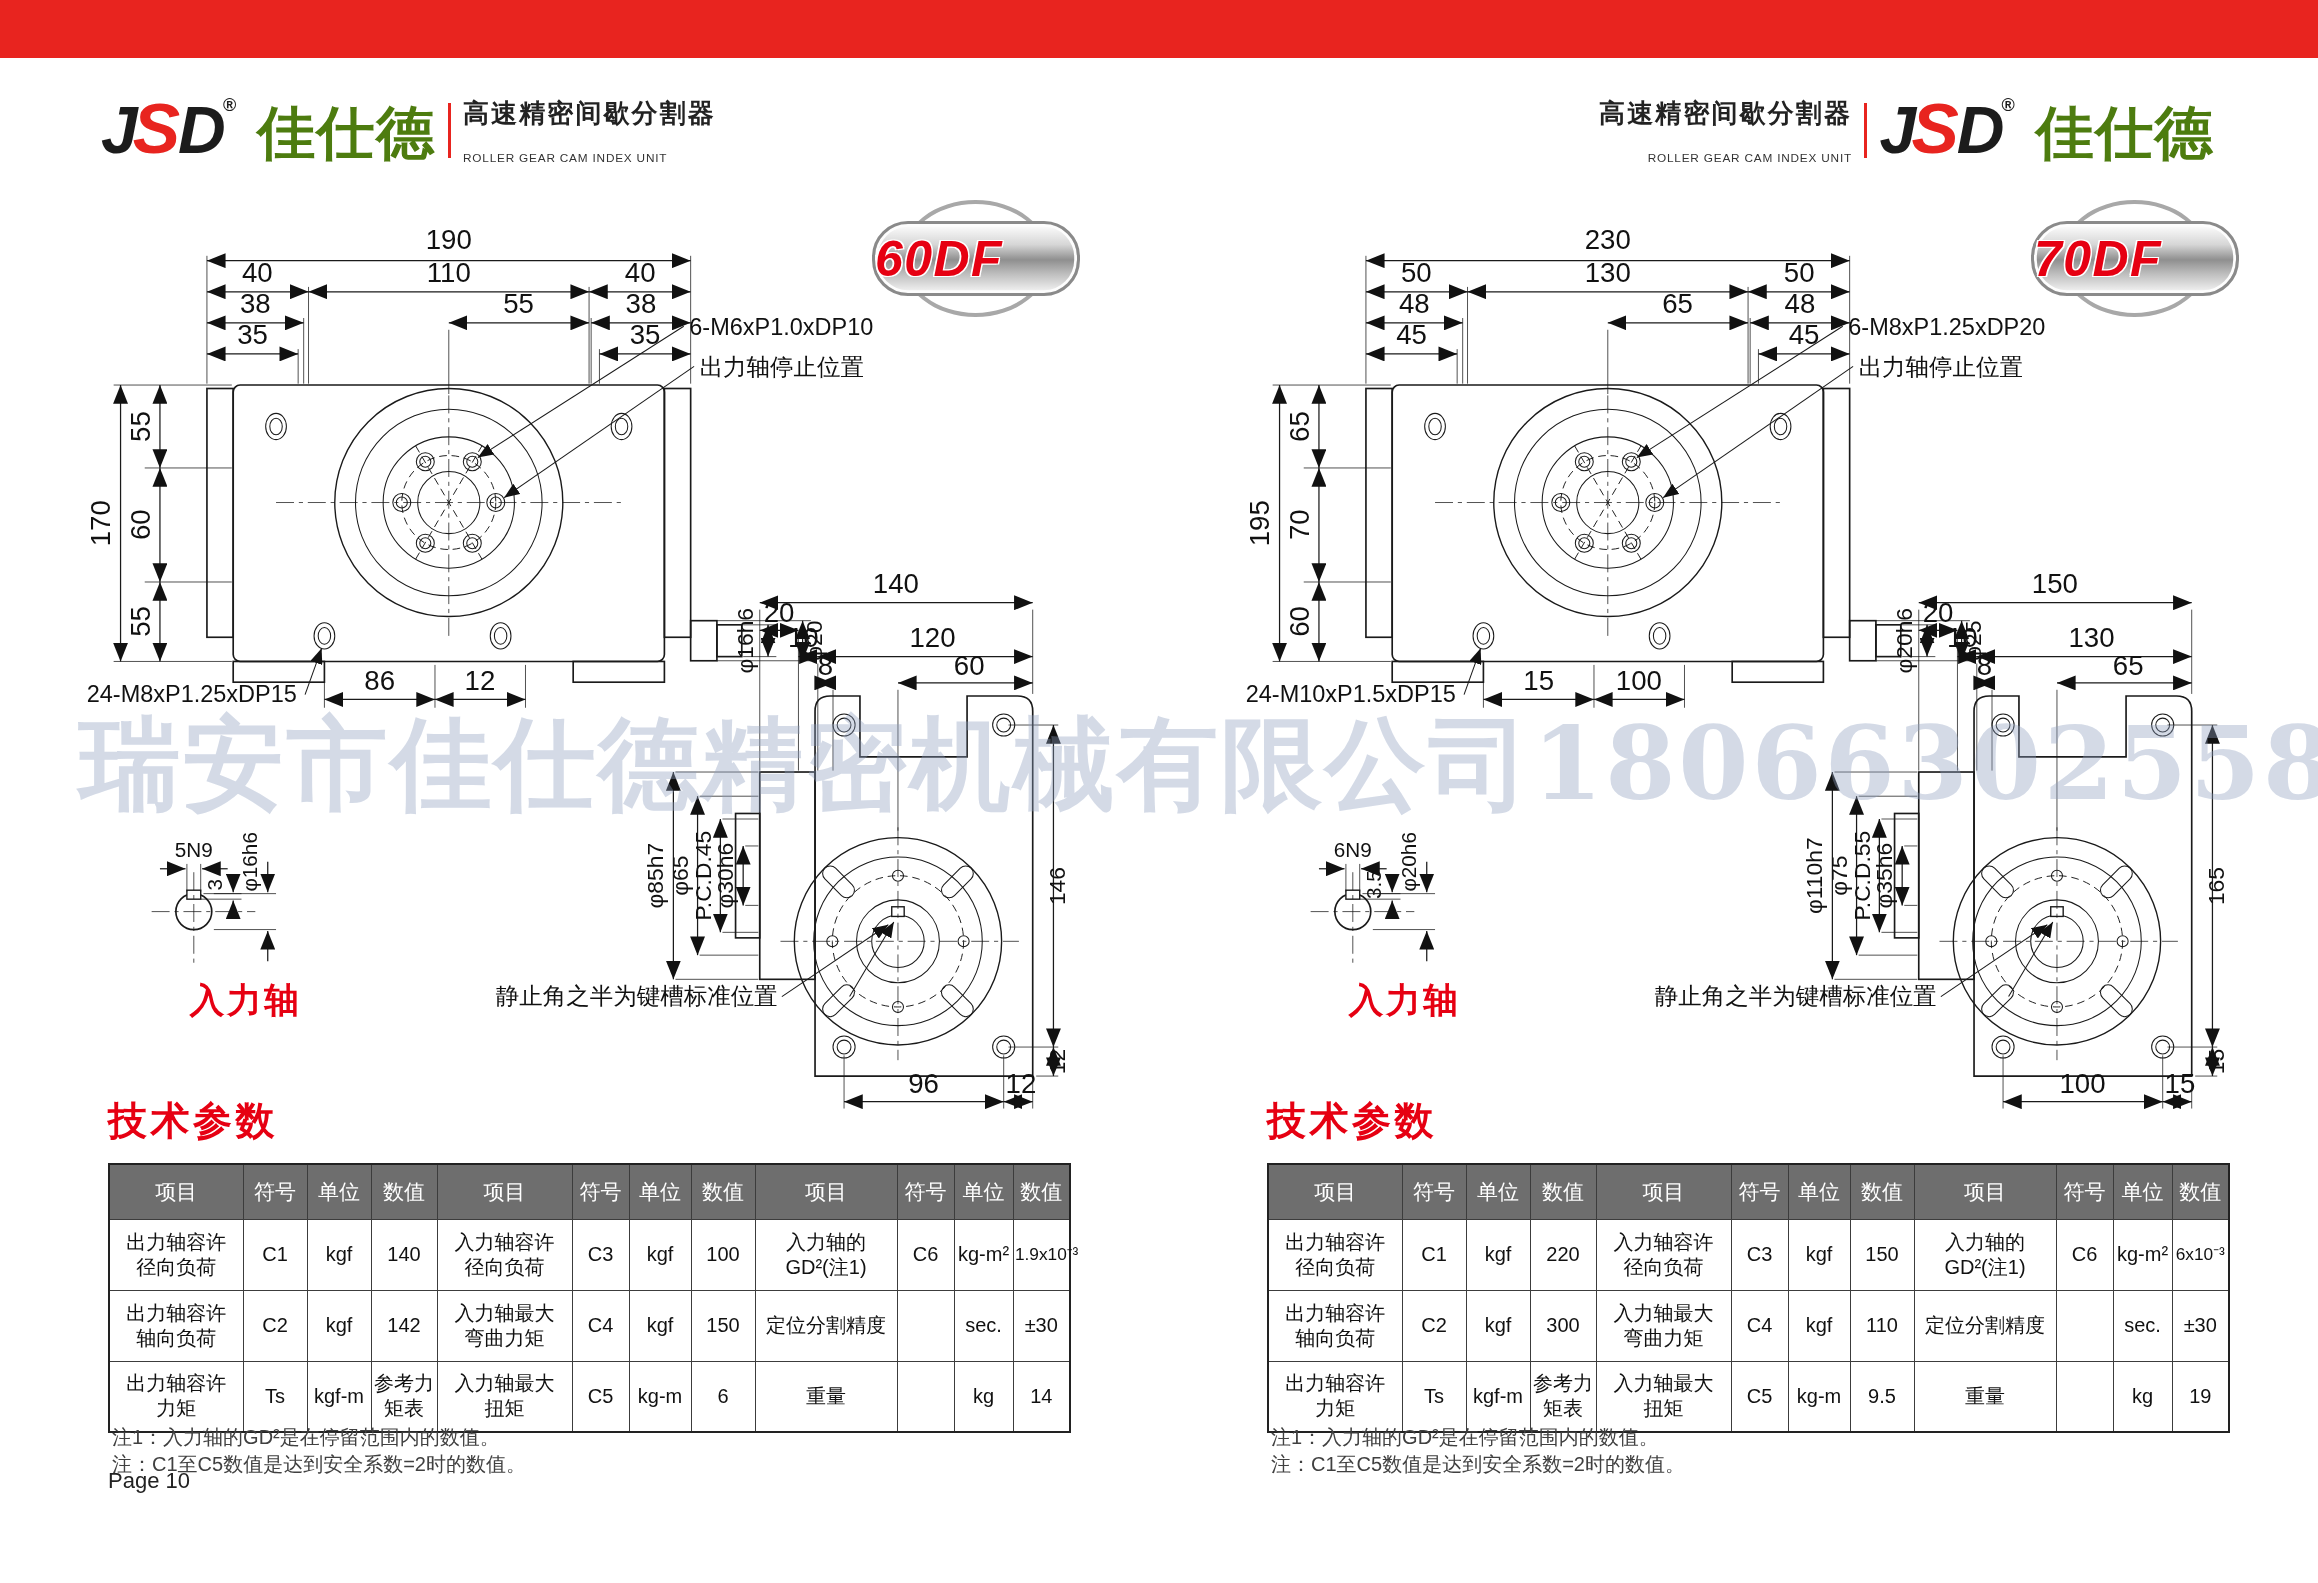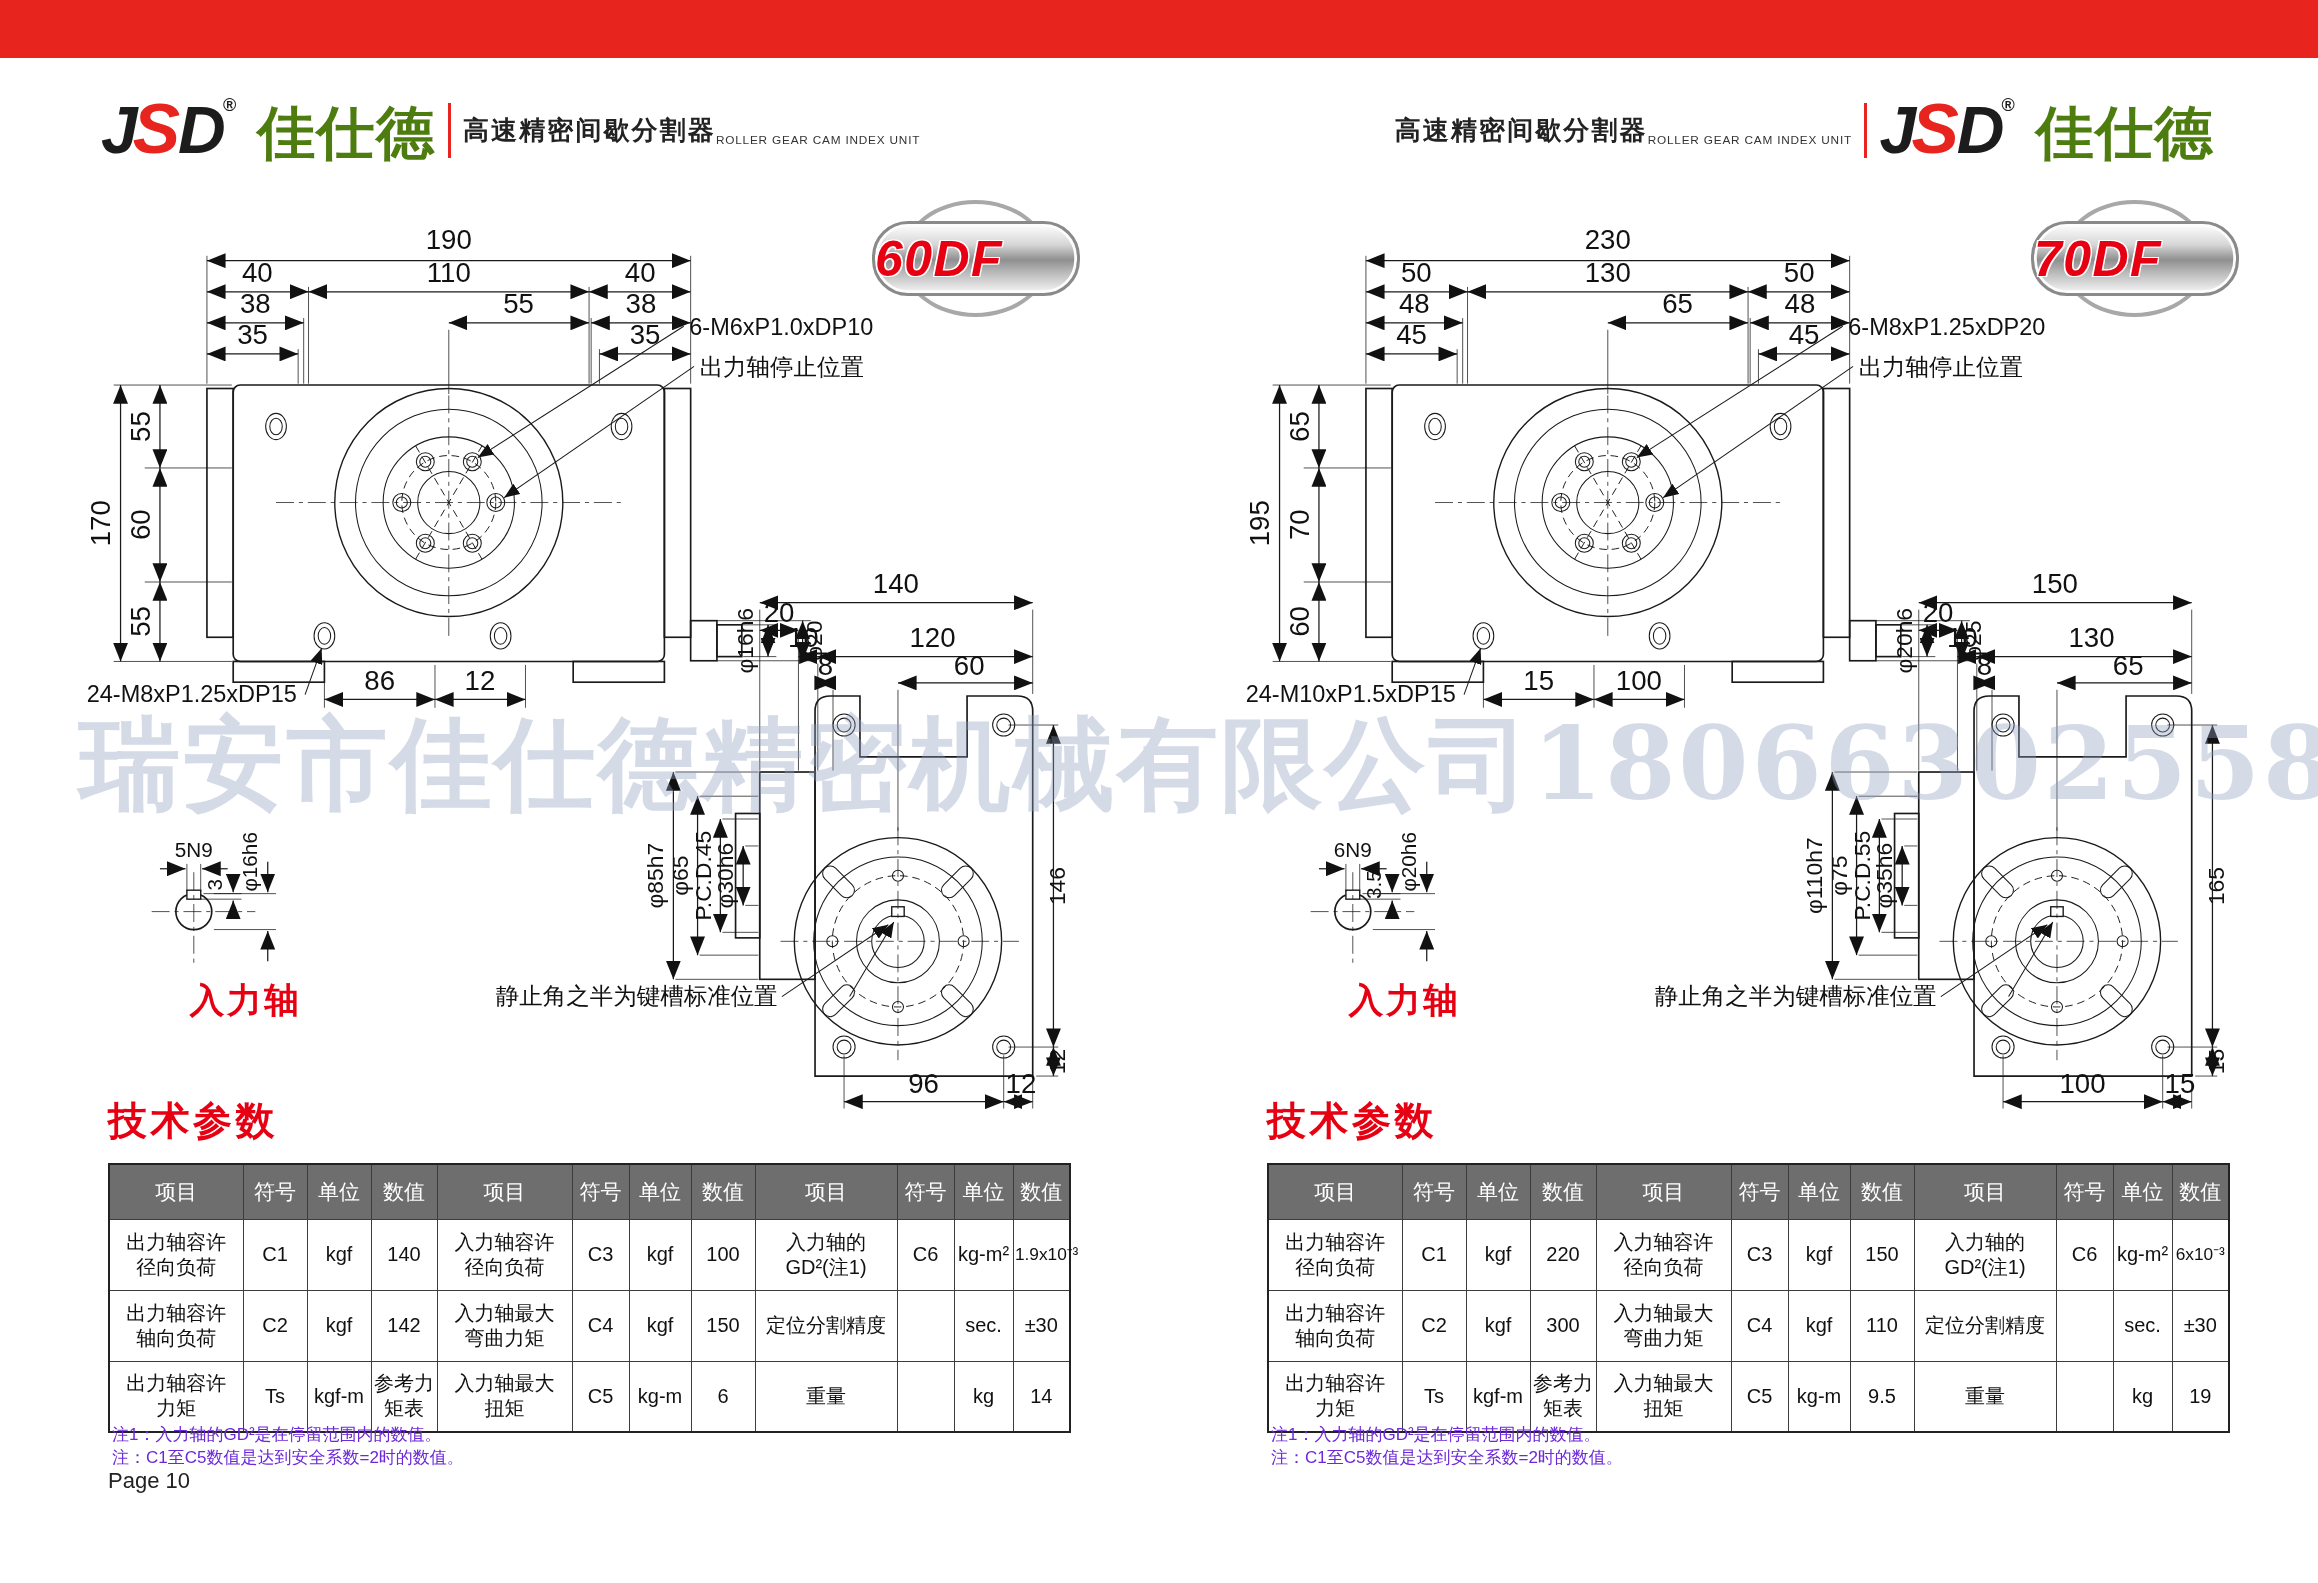--- a/index.html
+++ b/index.html
@@ -11,21 +11,21 @@
   
   .hdr{position:absolute;top:87px;display:flex;align-items:center;height:86px}
   .hdr.lft{left:101px}
   .hdr.rgt{right:104px}
   .brand{display:flex;align-items:baseline;white-space:nowrap}
   .bj,.bd{font-size:66px;font-weight:bold;font-style:italic;color:#1c1c1c;letter-spacing:-2.8px}
   .bs{font-size:71px;font-weight:900;font-style:italic;color:#e8241f;margin:0 -2.1px}
   .breg{font-size:18px;font-weight:bold;color:#1c1c1c;align-self:flex-start;margin-top:7px}
   .bcn{font-size:58px;font-weight:bold;color:#4d7c0f;margin-left:21px;letter-spacing:1.4px}
   .vdiv{width:2.8px;height:55px;background:#e8241f;margin:0 12.4px;flex:none}
-  .titles{display:flex;flex-direction:row;justify-content:flex-end}
+  .titles{display:flex;flex-direction:column;justify-content:flex-end}
   .titles.tr{text-align:right}
   .tcn{font-size:26px;font-weight:bold;color:#222;letter-spacing:2.1px;white-space:nowrap}
   .ten{font-size:11.8px;color:#333;letter-spacing:0.8px;margin-top:20px;white-space:nowrap}
 
   
   .badge{position:absolute;left:872px;top:200px;width:202px;height:112px}
   .badge .ring{position:absolute;left:29px;top:0;width:141px;height:109px;border:4.8px solid #a8a8a8;
                border-radius:50%}
   .badge .pill{position:absolute;left:0;top:21px;width:202px;height:69px;border-radius:36px;
                border:3.5px solid #8a8a8a;
@@ -58,21 +58,21 @@
   
   .sec-title{position:absolute;left:108px;top:1094px;font-size:39px;font-weight:bold;color:#e60012;
              letter-spacing:3.5px}
   .params{position:absolute;left:108px;top:1163px;width:961px;border-collapse:collapse;
           table-layout:fixed;border:2.1px solid #222}
   .params th{background:#6e6e6e;color:#fff;font-size:21px;font-weight:normal;height:54px;
              border:1.4px solid #3c3c3c;padding:0}
   .params td{font-size:20px;color:#111;text-align:center;height:67px;border:1.4px solid #3c3c3c;
              white-space:pre-line;line-height:1.25;padding:1.4px}
   .params td.vs{font-size:17.3px}
-  .notes{position:absolute;left:112px;top:1424px;font-size:17px;color:#6d28d9;line-height:1.35}
+  .notes{position:absolute;left:112px;top:1424px;font-size:20px;color:#404040;line-height:1.35}
   .pagenum{position:absolute;left:108px;top:1468px;width:961px;text-align:left;font-size:22px;color:#222}
 </style>
 </head>
 <body>
 
 <div class="page">
   <div class="top-bar"></div>
   <div class="watermark">瑞安市佳仕德精密机械有限公司18066302558</div>
 
   <div class="half" style="left:0">

